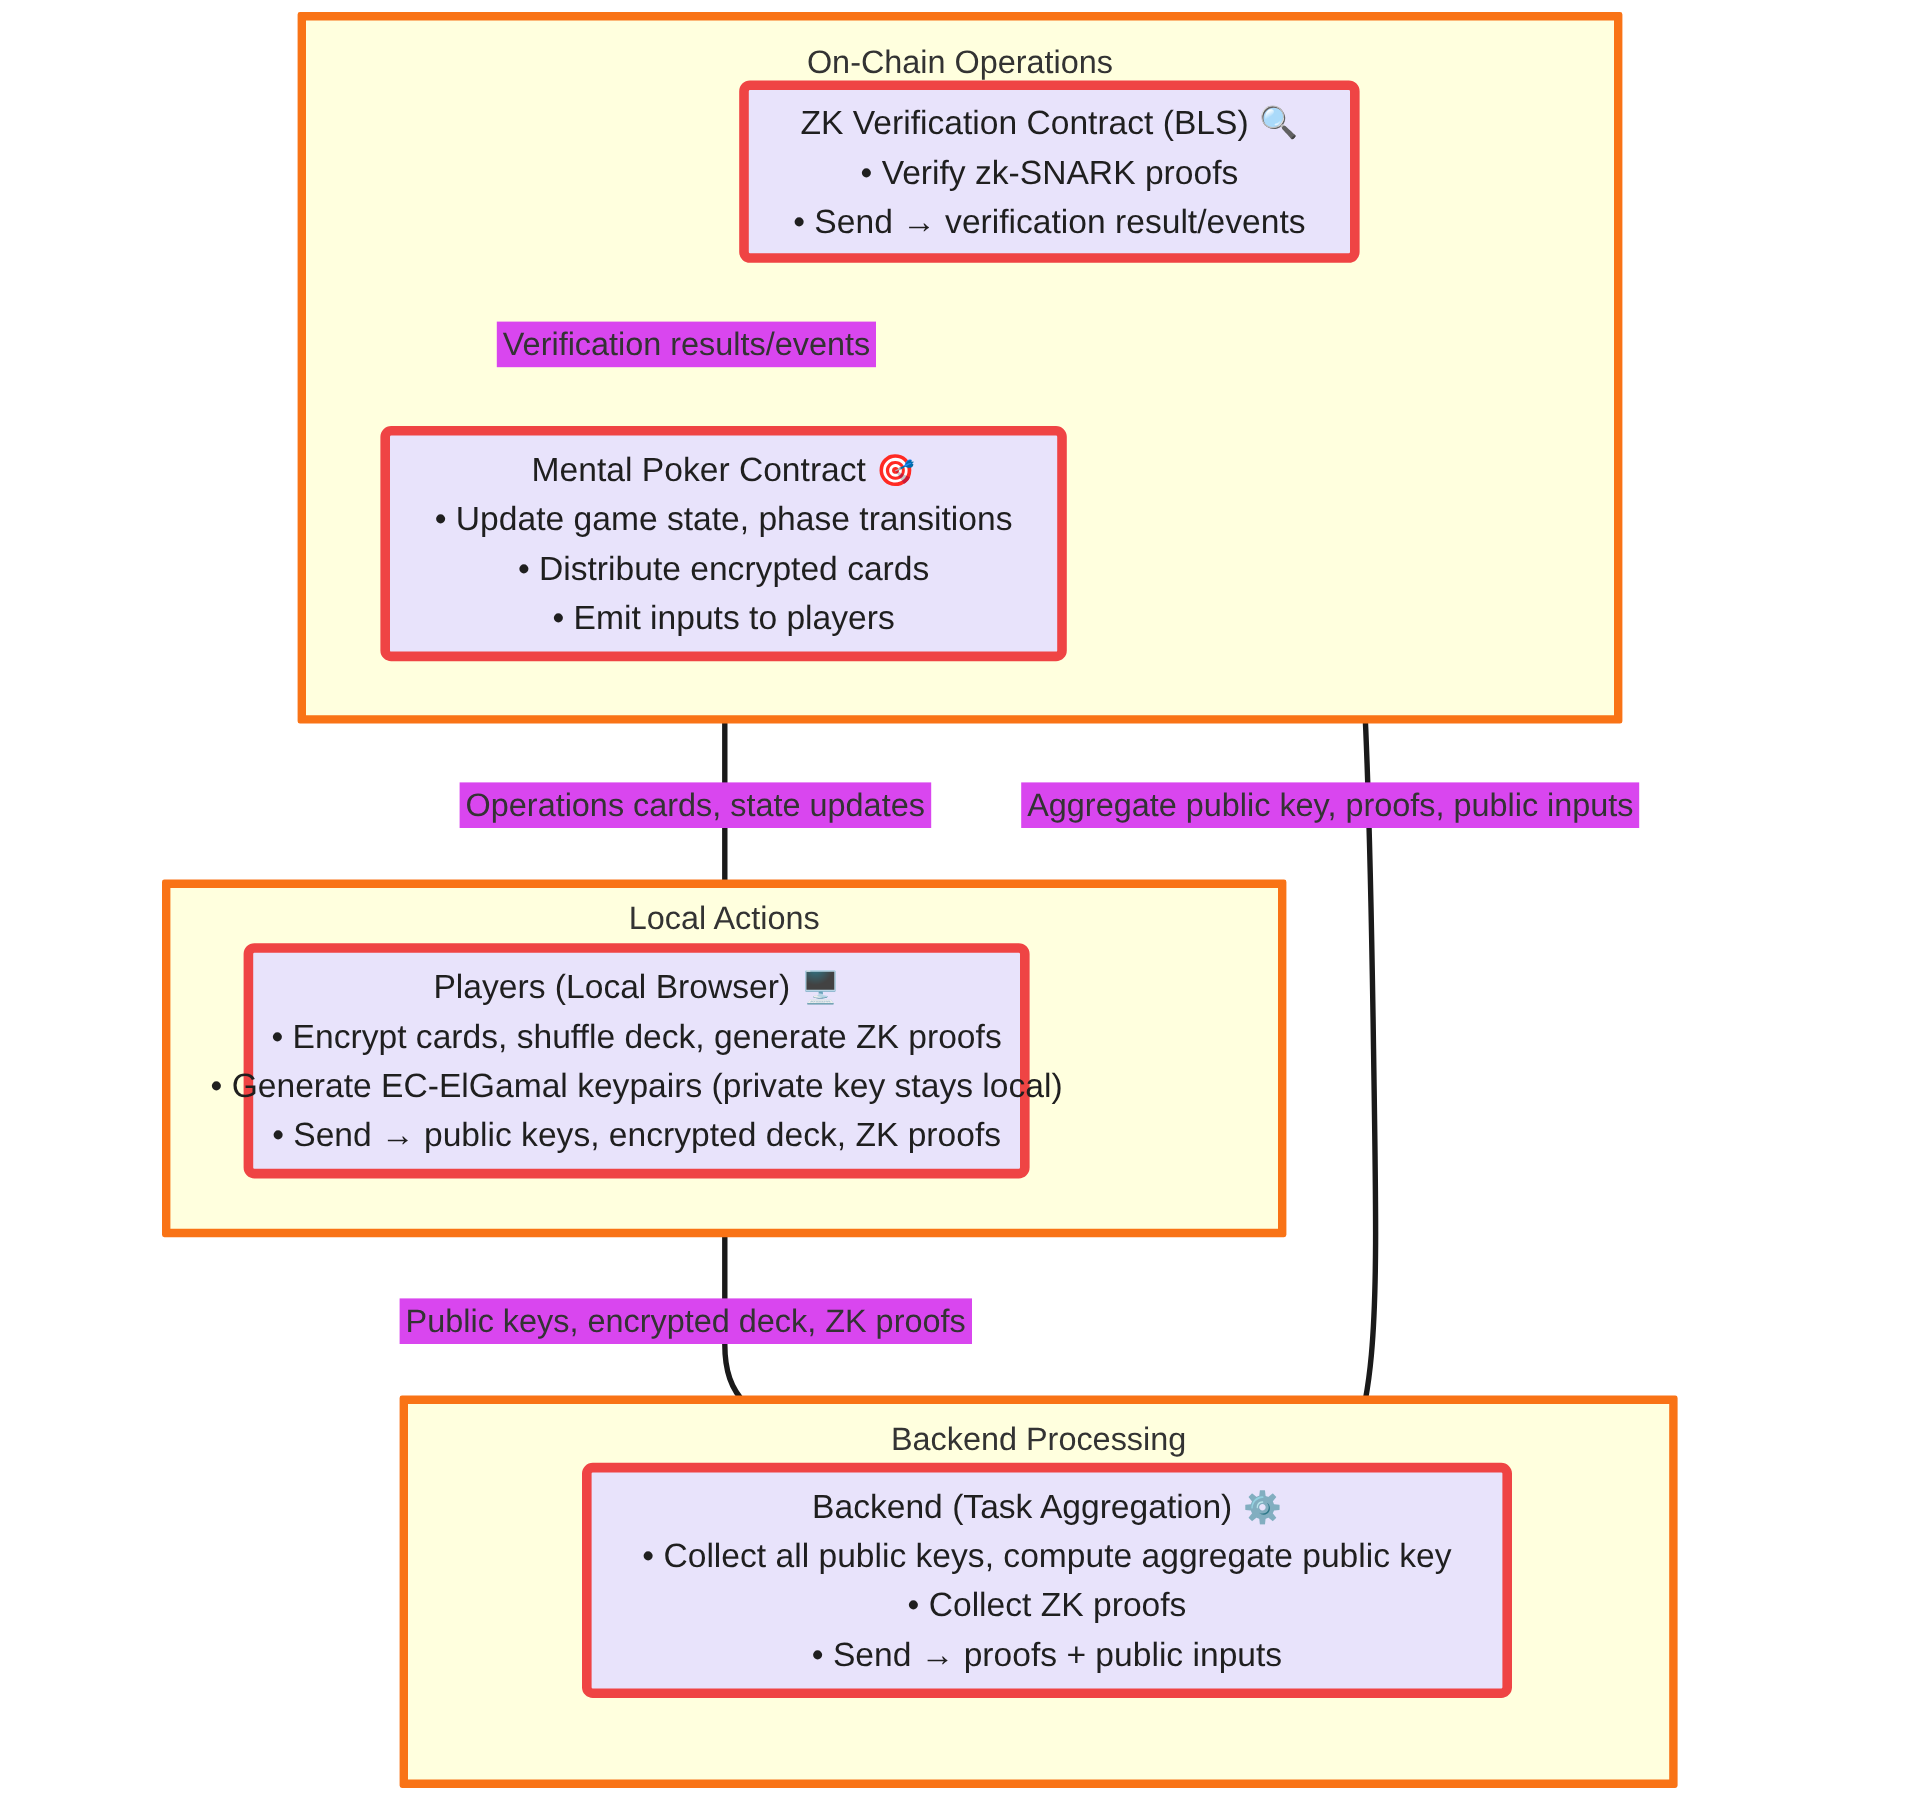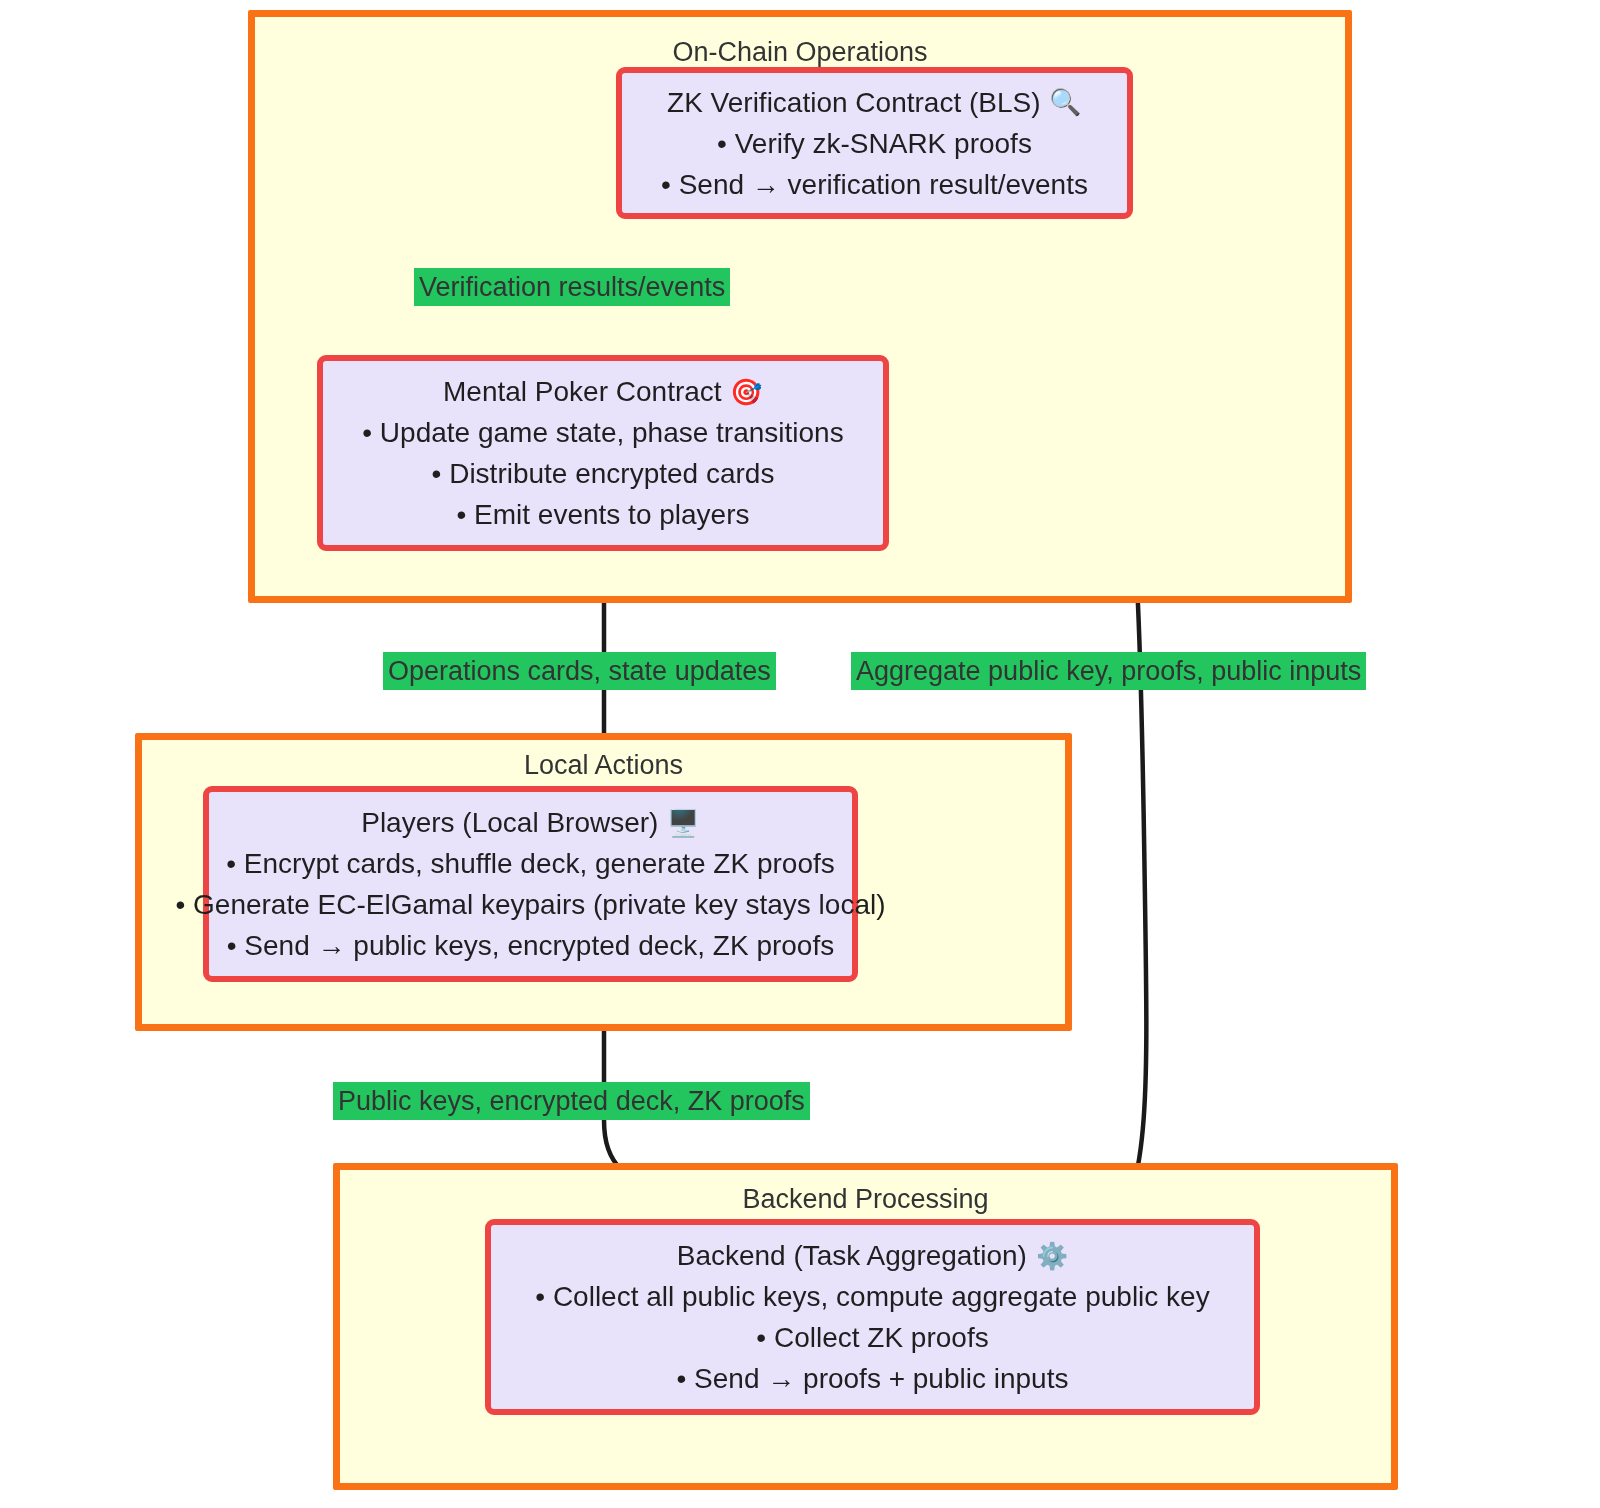--- a/index.html
+++ b/index.html
@@ -31,21 +31,21 @@
     text-align: center;
     font-size: 27px;
     color: #333333;
     white-space: nowrap;
   }
 
   
   .node {
     position: absolute;
     background: #e8e3fb;
-    border: 6px solid #ef4444;
+    border: 8px solid #ef4444;
     border-radius: 9px;
     box-sizing: border-box;
     display: flex;
     flex-direction: column;
     align-items: center;
     justify-content: center;
     color: #1f1f1f;
     padding: 6px 14px;
   }
   .node-line {
@@ -64,21 +64,21 @@
   }
   .emoji {
     font-size: 26px;
     line-height: 1;
     display: inline-block;
   }
 
   
   .edge-label {
     position: absolute;
-    background: #22c55e;
+    background: #d946ef;
     color: #333333;
     font-size: 27px;
     line-height: 34px;
     white-space: nowrap;
     padding: 2px 5px;
     box-sizing: border-box;
   }
 
   
   #edges {
@@ -126,21 +126,21 @@
 
   <div class="edge-label" style="left:414px; top:268px;">Verification results/events</div>
 
   <div class="node" style="left:317px; top:355px; width:572px; height:196px;">
     <div class="node-title">
       <span>Mental Poker Contract</span>
       <span class="emoji">🎯</span>
     </div>
     <div class="node-line">• Update game state, phase transitions</div>
     <div class="node-line">• Distribute encrypted cards</div>
-    <div class="node-line">• Emit events to players</div>
+    <div class="node-line">• Emit inputs to players</div>
   </div>
 
   <div class="edge-label" style="left:383px; top:652px;">Operations cards, state updates</div>
 
   <div class="edge-label" style="left:851px; top:652px;">Aggregate public key, proofs, public inputs</div>
 
   <div class="subgraph" style="left:135px; top:733px; width:937px; height:298px;">
     <div class="subgraph-title" style="top:10px;">Local Actions</div>
   </div>
 

